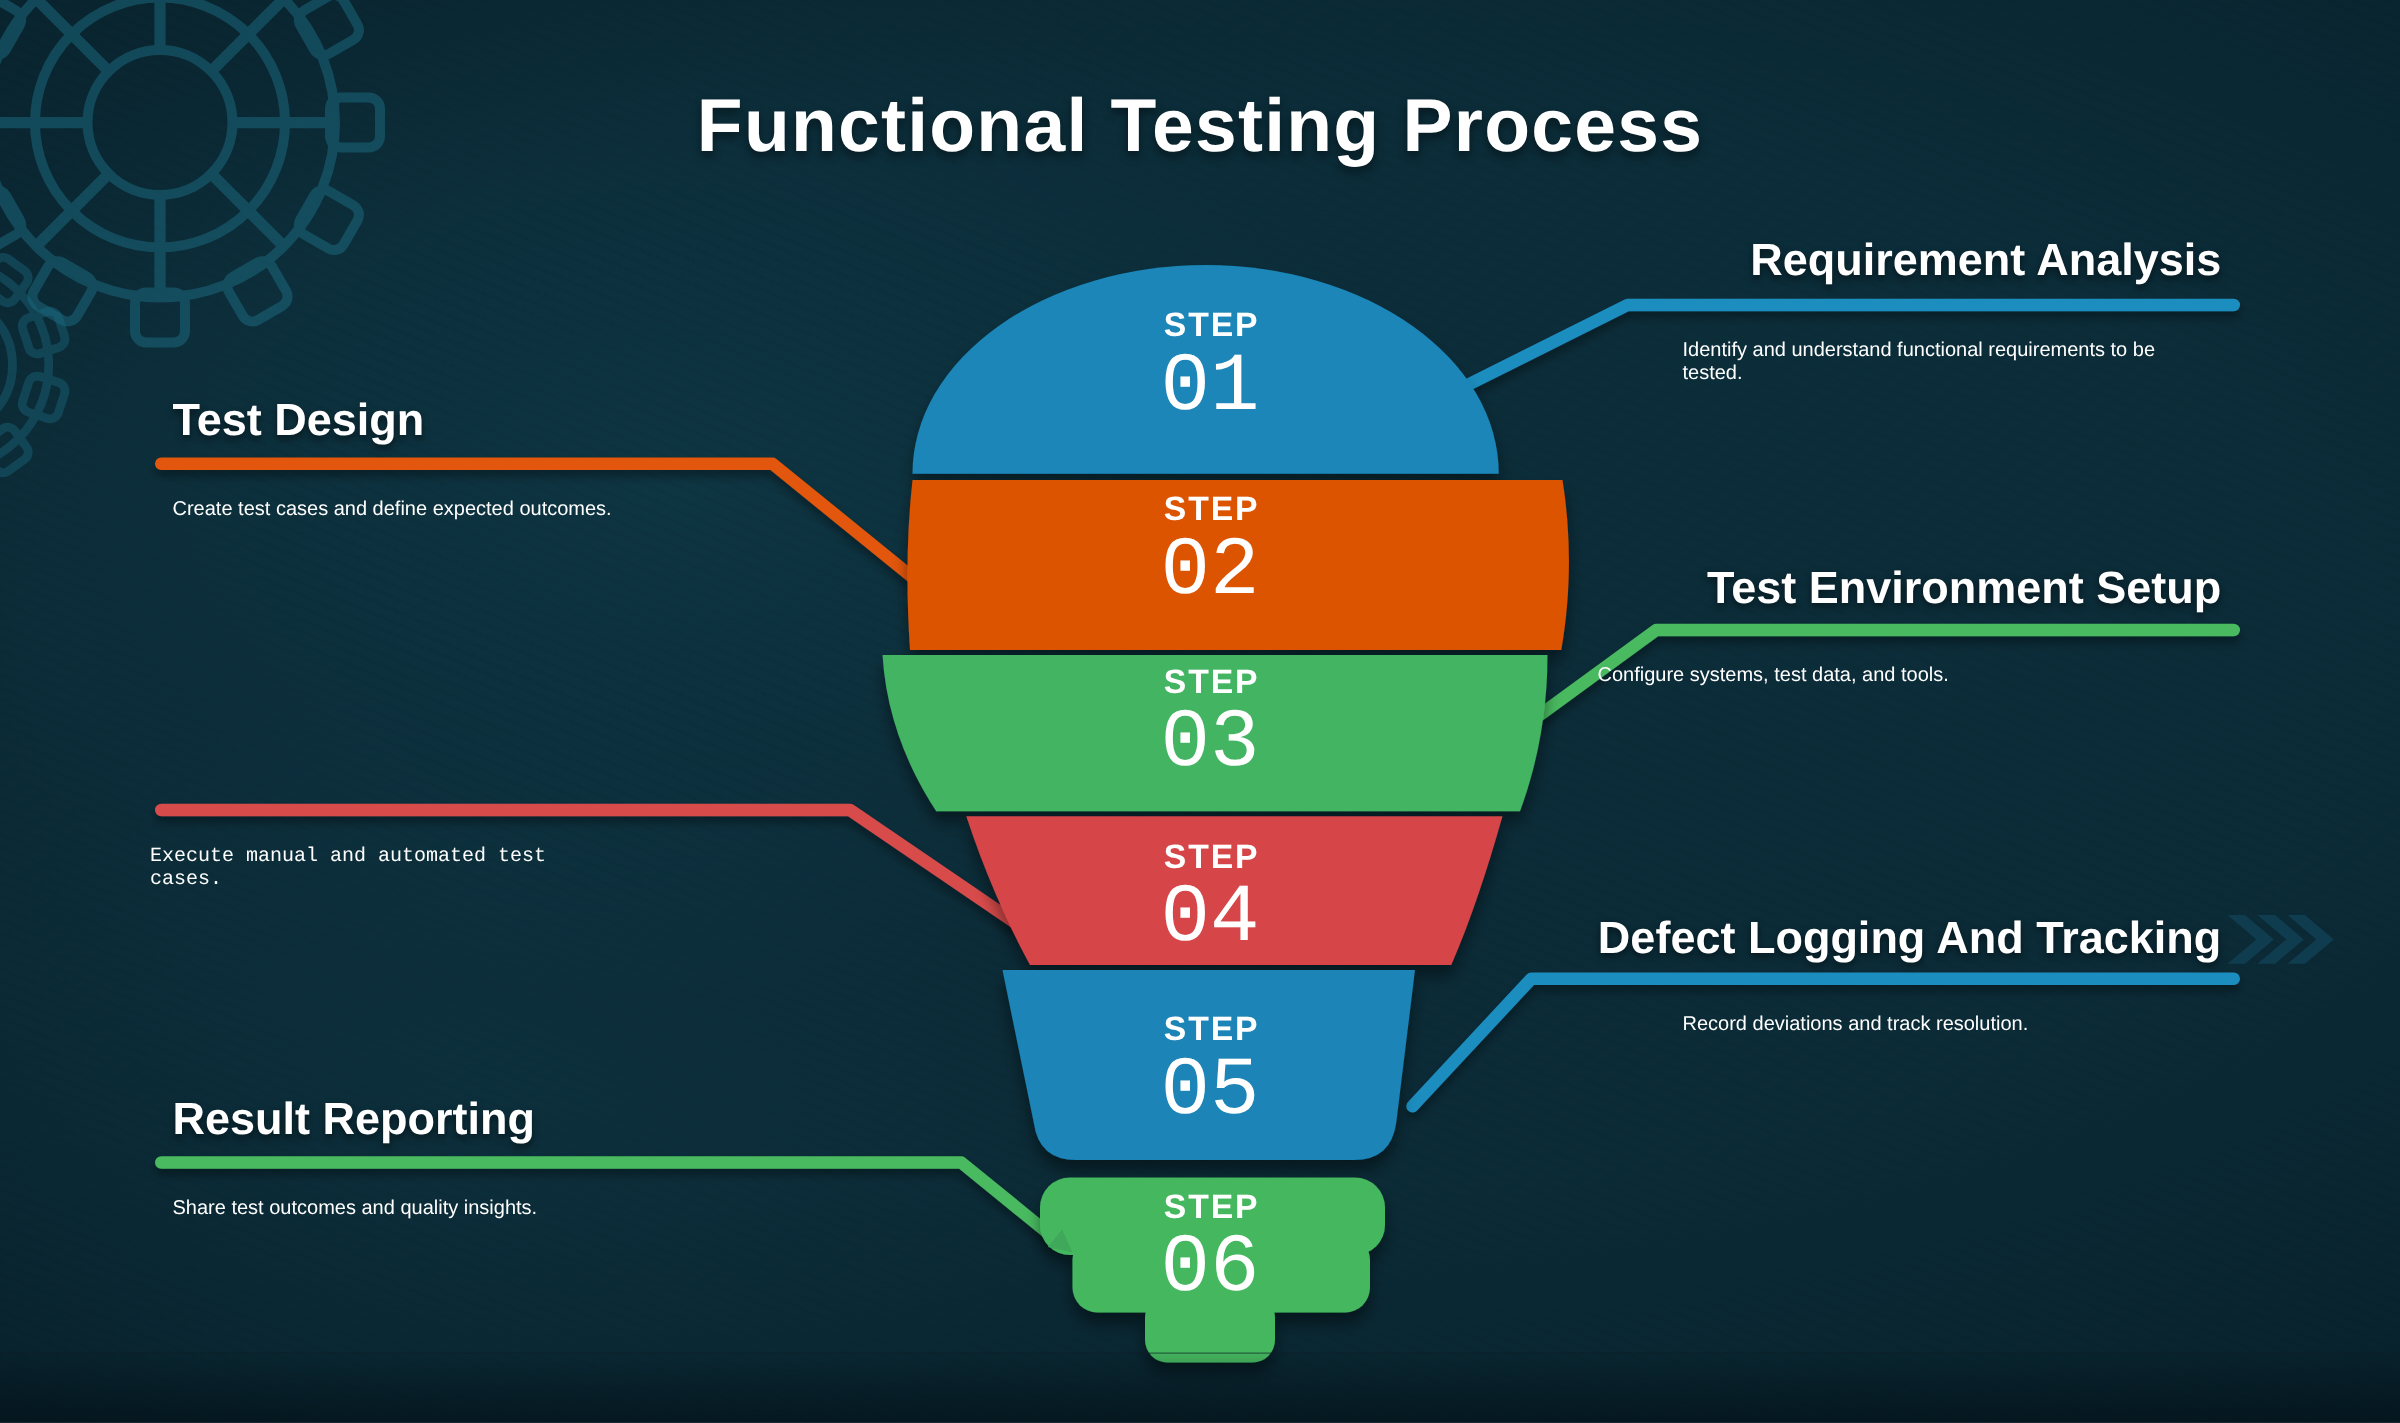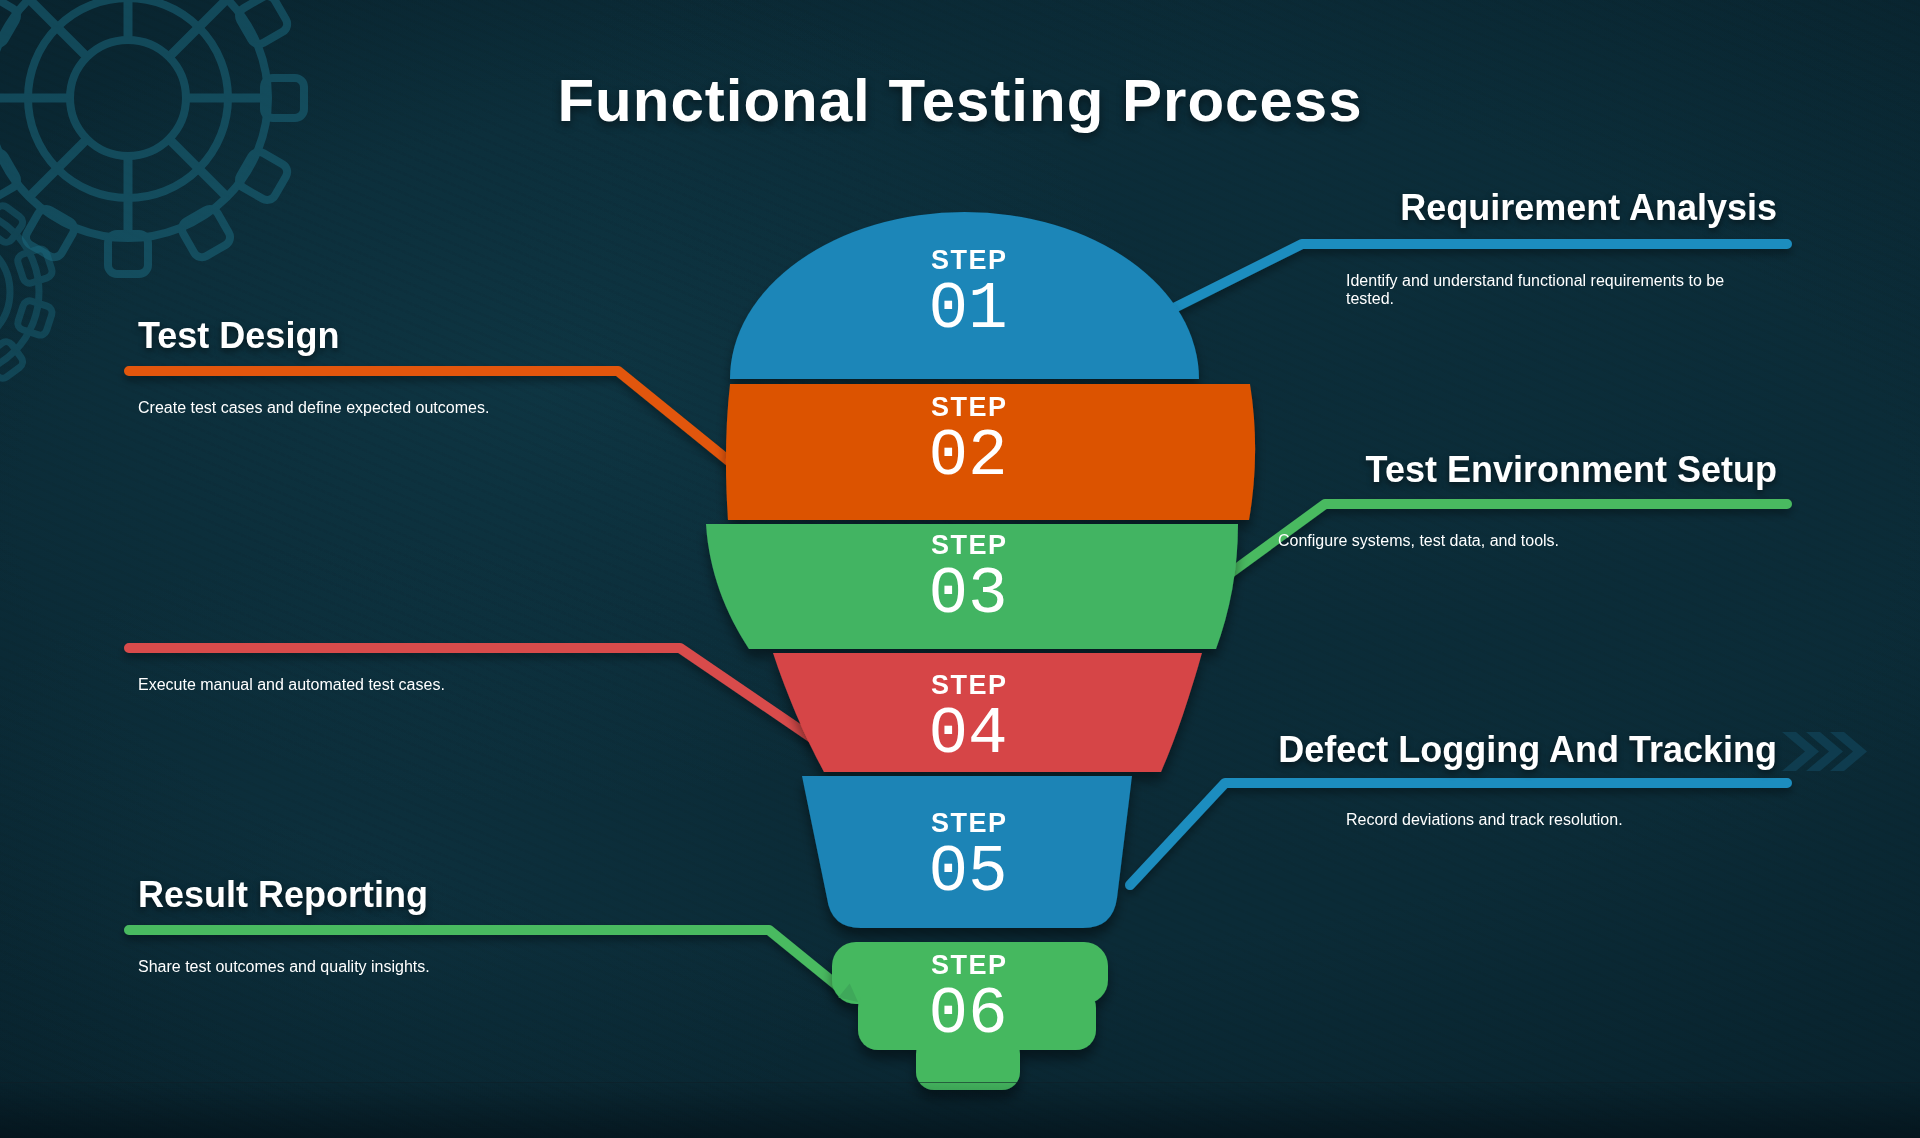--- a/index.html
+++ b/index.html
@@ -168,21 +168,21 @@
   <div class="callout" style="top:730px;right:143px;margin-left:44px;">
     <h2 class="align-right">Defect Logging And Tracking</h2>
   </div>
   <div class="callout desc" style="top:811px;left:1346px;width:440px;">Record deviations and track resolution.</div>
 
   <div class="callout" style="top:316px;left:138px;">
     <h2>Test Design</h2>
   </div>
   <div class="callout desc" style="top:399px;left:138px;width:465px;">Create test cases and define expected outcomes.</div>
 
-  <div class="callout desc" style="top:676px;left:138px;width:330px;">Execute manual and automated test cases.</div>
+  <div class="callout desc" style="top:676px;left:120px;width:330px;font-family:Liberation Mono, monospace;">Execute manual and automated test cases.</div>
 
   <div class="callout" style="top:875px;left:138px;">
     <h2>Result Reporting</h2>
   </div>
   <div class="callout desc" style="top:958px;left:138px;width:355px;">Share test outcomes and quality insights.</div>
 
   <div class="bottom-band"></div>
 </div>
 
 </body></html>

